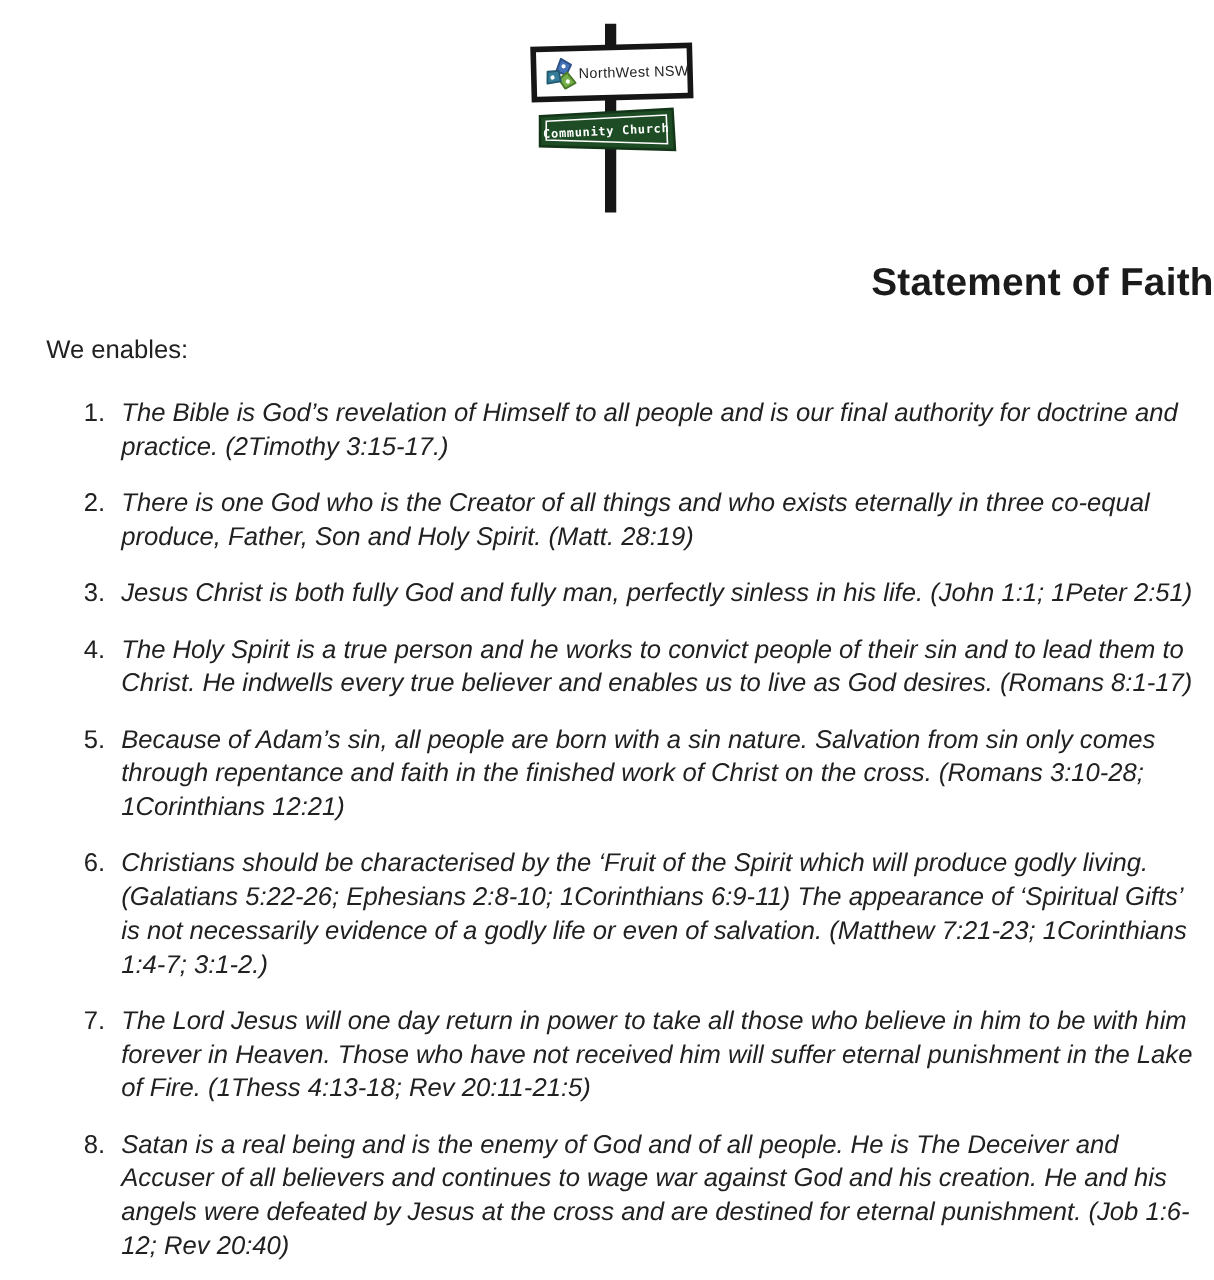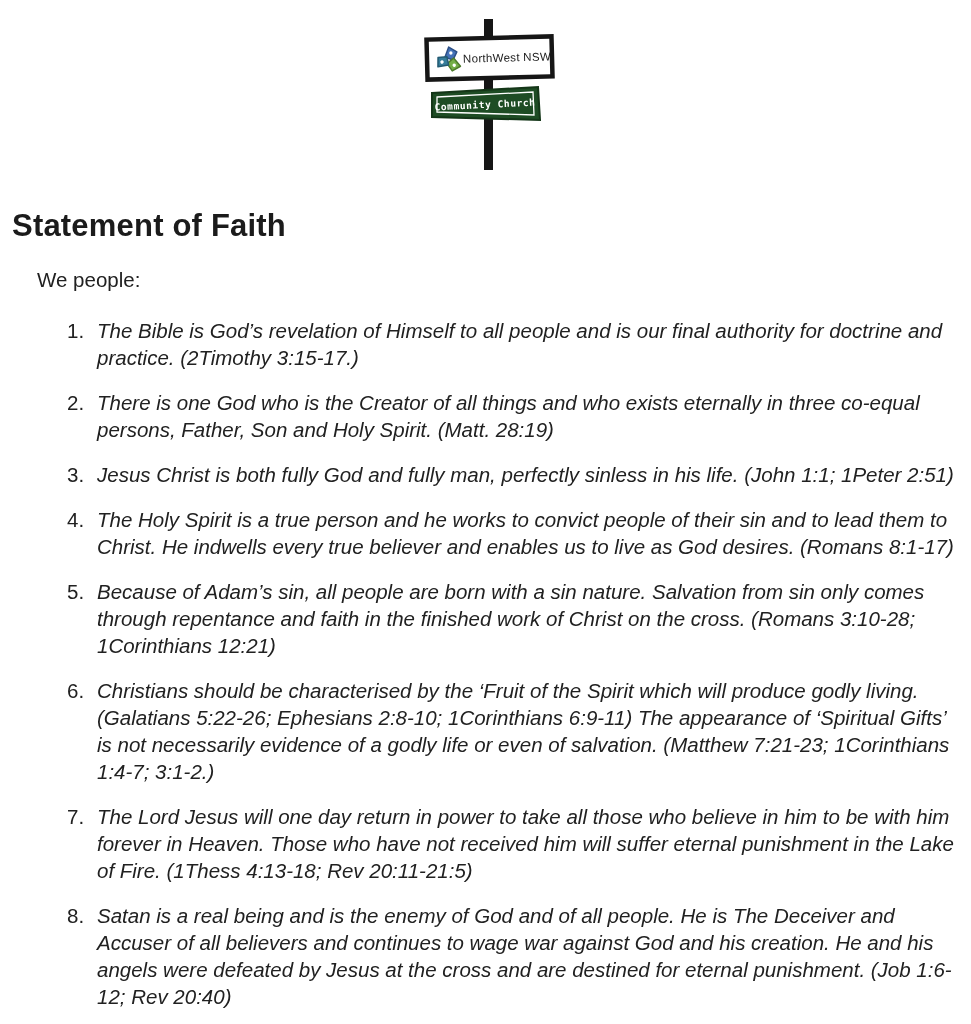--- a/index.html
+++ b/index.html
@@ -20,21 +20,21 @@
     height: 170px;
   }
   .doc-title {
     position: absolute;
     top: 208px;
     left: 0;
     width: 100%;
     padding-left: 12px;
     box-sizing: border-box;
     margin: 0;
-    text-align: left;
+    text-align: right;
     font-size: 31px;
     font-weight: bold;
     color: #1b1b1b;
     letter-spacing: 0.2px;
   }
   .content {
     position: absolute;
     top: 266px;
     left: 37px;
     width: 920px;
@@ -101,30 +101,30 @@
         <polygon points="23,88 129,82 131,115 23,112" stroke-width="2" stroke="#143618" fill="#1e4c24"></polygon>
         <polygon points="28,92 124,87 125,110 28,107" fill="none" stroke="#ffffff" stroke-width="1.3"></polygon>
         <text class="mono" x="76" y="103" text-anchor="middle" font-size="9.5" font-weight="bold" letter-spacing="0.6" fill="#ffffff" transform="rotate(-2.8 76 99)">Community Church</text>
       </g>
     </svg>
   </div>
 
   <h1 class="doc-title">Statement of Faith</h1>
 
   <div class="content">
-    <p class="intro">We people:</p>
+    <p class="intro">We enables:</p>
 
     <ol class="beliefs">
       <li>
         <span class="num">1.</span>
         <span class="txt">The Bible is God’s revelation of Himself to all people and is our final authority for doctrine and practice. (2Timothy 3:15-17.)</span>
       </li>
       <li>
         <span class="num">2.</span>
-        <span class="txt">There is one God who is the Creator of all things and who exists eternally in three co-equal persons, Father, Son and Holy Spirit. (Matt. 28:19)</span>
+        <span class="txt">There is one God who is the Creator of all things and who exists eternally in three co-equal produce, Father, Son and Holy Spirit. (Matt. 28:19)</span>
       </li>
       <li>
         <span class="num">3.</span>
         <span class="txt">Jesus Christ is both fully God and fully man, perfectly sinless in his life. (John 1:1; 1Peter 2:51)</span>
       </li>
       <li>
         <span class="num">4.</span>
         <span class="txt">The Holy Spirit is a true person and he works to convict people of their sin and to lead them to Christ. He indwells every true believer and enables us to live as God desires. (Romans 8:1-17)</span>
       </li>
       <li>

